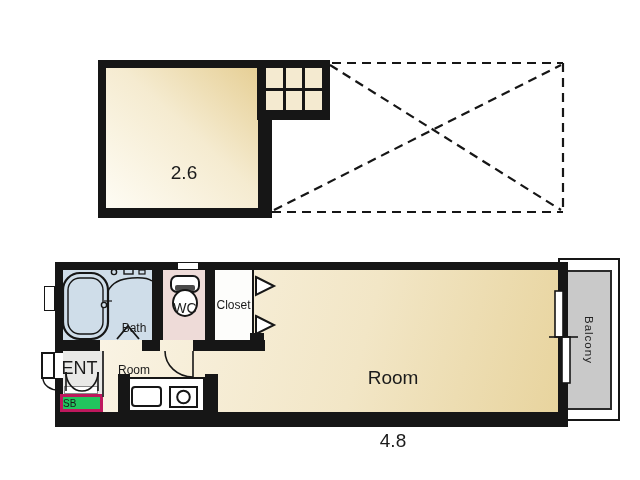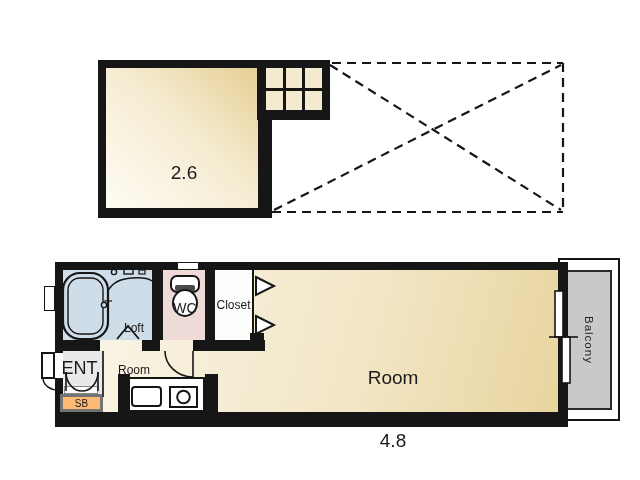--- a/index.html
+++ b/index.html
@@ -13,22 +13,22 @@
   .stairs{display:grid;grid-template-columns:repeat(3,1fr);grid-template-rows:repeat(2,1fr);
           gap:3px;background:#161616;}
   .stairs>div{background:#f4ead0;}
   .overlay{position:absolute;left:0;top:0;pointer-events:none;}
   .balcony-frame{position:absolute;box-sizing:border-box;background:#ffffff;border:2px solid #161616;}
   .balcony-floor{position:absolute;box-sizing:border-box;background:#c9c9c9;border:2px solid #2a2a2a;
                  display:flex;align-items:center;justify-content:center;}
   .balcony-text{writing-mode:vertical-rl;font-size:11.5px;letter-spacing:1px;color:#222;}
   .counter{position:absolute;box-sizing:border-box;background:#ffffff;border:2px solid #161616;}
   .pillar{position:absolute;background:#161616;}
-  .sb-box{position:absolute;box-sizing:border-box;background:#fdba74;border:3px solid #737373;
-          display:flex;align-items:center;justify-content:center;font-size:10px;}
+  .sb-box{position:absolute;box-sizing:border-box;background:#22c55e;border:3px solid #be185d;
+          display:flex;align-items:center;font-size:10px;}
   .step{position:absolute;box-sizing:border-box;background:#ffffff;border:1px solid #8a8a8a;}
   .gap{position:absolute;background:#ffffff;}
   .win-tab{position:absolute;box-sizing:border-box;background:#ffffff;border:1.5px solid #161616;}
 </style>
 </head>
 <body>
 
 <div class="canvas">
 
   <div class="floor floor-cream" style="left:106px;top:68px;width:152px;height:140px;"></div>
@@ -158,21 +158,21 @@
       <circle cx="183.5" cy="397" r="6.3" fill="#ffffff" stroke-width="2"></circle>
     </g>
   </svg>
 
   <div class="label" style="left:328px;top:325px;width:130px;font-size:19px;line-height:21px;">
     <div>Room</div>
     <div>4.8</div>
   </div>
 
   <div class="label" style="left:109px;top:293px;width:50px;font-size:12px;line-height:14px;">
-    <div>Loft</div>
+    <div>Bath</div>
     <div>Room</div>
   </div>
 
   <div class="label" style="left:164px;top:301px;width:42px;font-size:14px;">WC</div>
 
   <div class="label" style="left:211px;top:299px;width:45px;font-size:12px;">Closet</div>
 
   <div class="label" style="left:58px;top:358px;width:46px;font-size:18px;">ENT.</div>
 
 </div>

